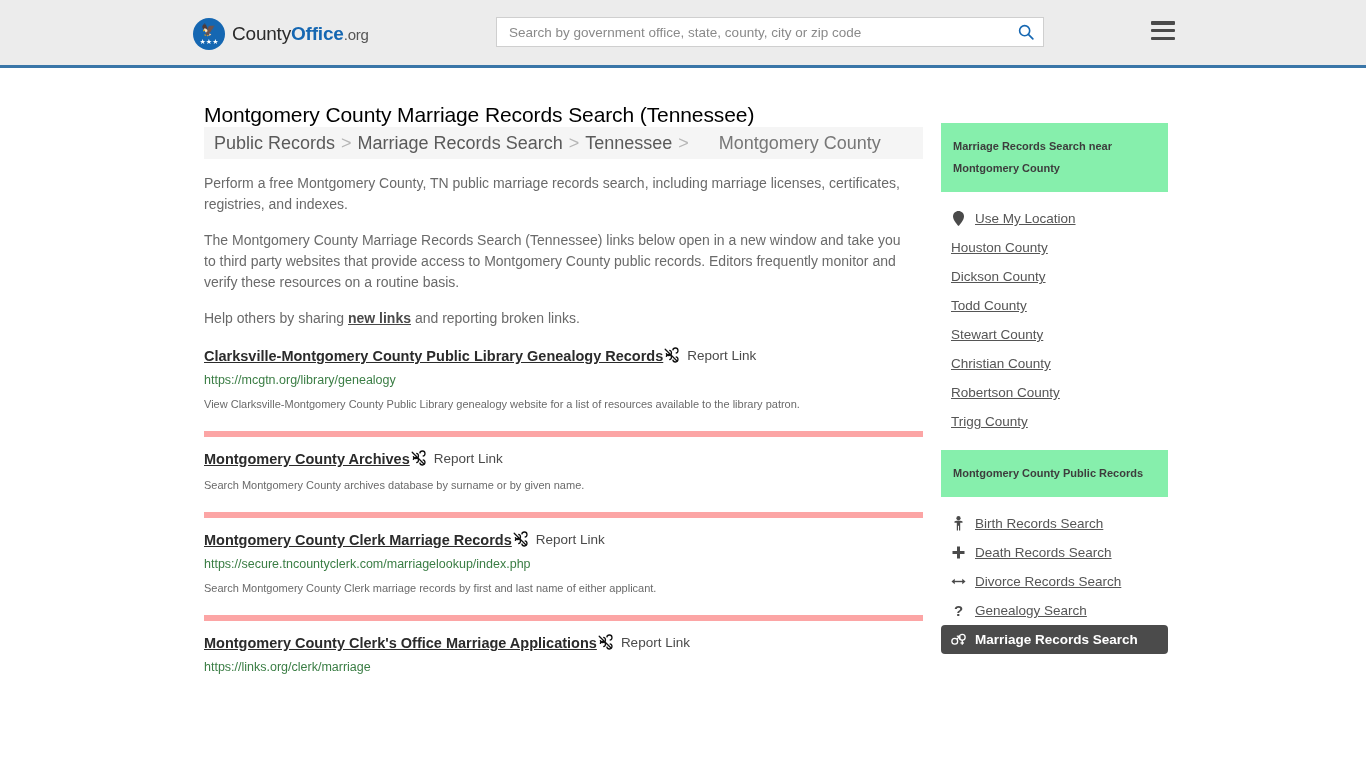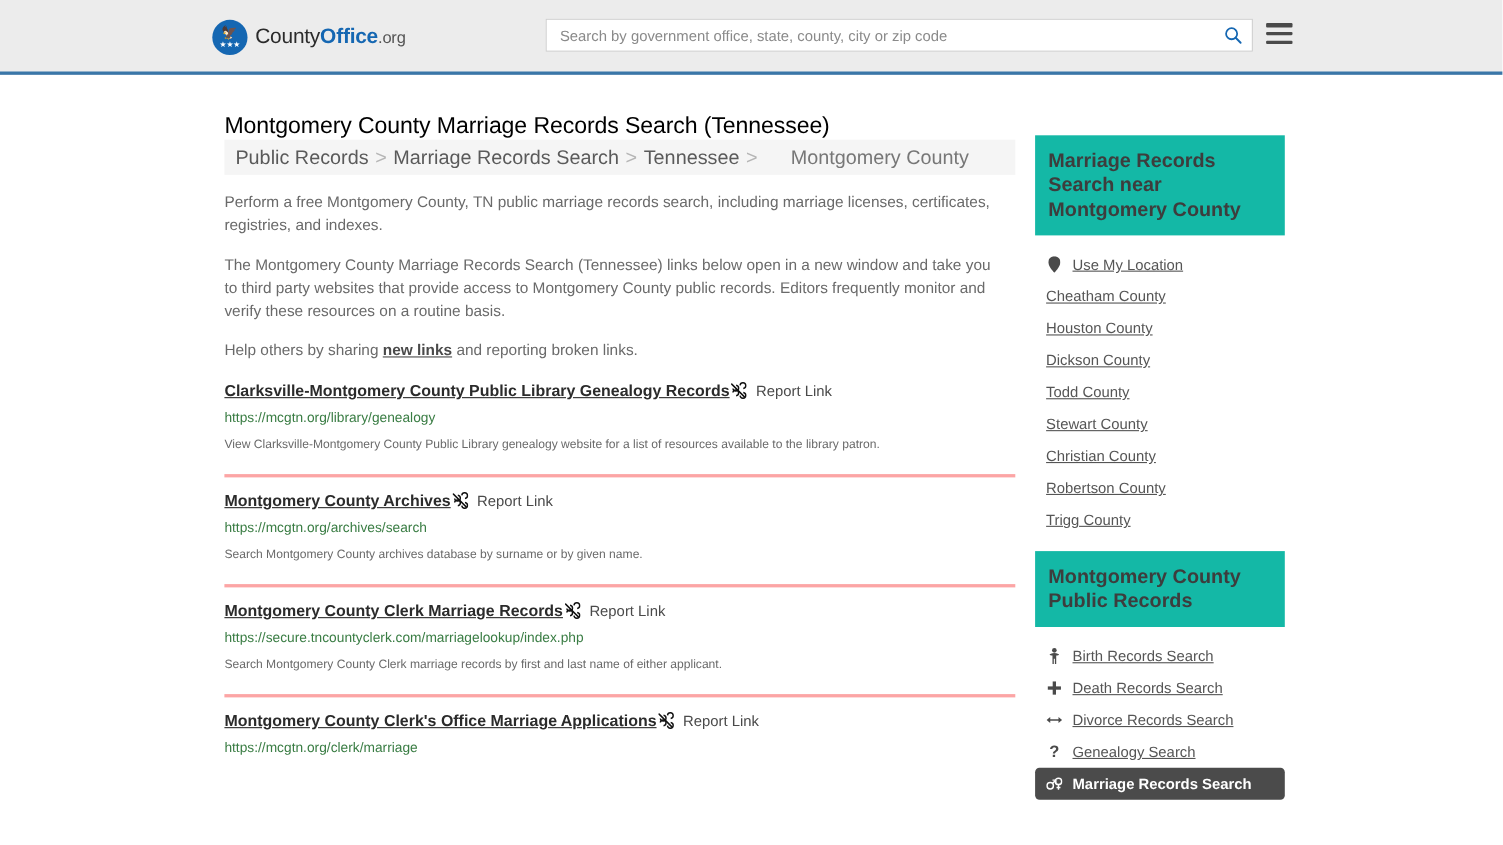--- a/index.html
+++ b/index.html
@@ -60,21 +60,21 @@
     letter-spacing: -0.2px;
     white-space: nowrap;
   }
   .logo-text .b { font-weight: bold; color: #1567b2; }
   .logo-text .org { font-size: 15px; color: #555; }
 
   .search-wrap {
     position: absolute;
     left: 496px;
     top: 17px;
-    width: 643px;
+    width: 548px;
     height: 30px;
     background: #ffffff;
     border: 1px solid #cfcfcf;
     display: flex;
     align-items: center;
     padding: 0 8px 0 10px;
   }
   .search-input {
     flex: 1 1 auto;
     border: 0;
@@ -146,21 +146,21 @@
     font-size: 14px;
     line-height: 21px;
     color: #6a6a6a;
     max-width: 700px;
   }
   .intro a { color: #4a4a4a; text-decoration: underline; font-weight: bold; }
 
   
   .results { margin-top: 11px; }
   .result {
-    border-top: 3px solid #fca5a5;
+    border-top: 6px solid #fca5a5;
     padding: 12px 0 14px 0;
   }
   .result:first-child { border-top: 0; padding-top: 2px; }
   .result-head {
     display: flex;
     align-items: flex-start;
   }
   .result-title {
     font-size: 14.5px;
     font-weight: bold;
@@ -188,23 +188,23 @@
     font-size: 11px;
     color: #6a6a6a;
     line-height: 25px;
     margin-top: 4px;
     max-width: 700px;
   }
 
   
   .side-box { margin-bottom: 14px; }
   .side-head {
-    background: #14b8a6;
+    background: #86efac;
     padding: 12px 12px 13px 12px;
-    font-size: 18px;
+    font-size: 11px;
     font-weight: bold;
     color: #3d3d3d;
     line-height: 22px;
   }
   .side-list { padding: 12px 0 0 0; }
   .side-item {
     display: flex;
     align-items: center;
     gap: 9px;
     padding: 7px 10px;
@@ -310,21 +310,20 @@
             <svg class="unlink-icon" viewBox="0 0 16 16">
               <path d="M2.2 2.2 L13.8 13.8" stroke="#111" stroke-width="1.3" stroke-linecap="round"></path>
               <path d="M6.2 3.3 A2.6 2.6 0 1 1 3.3 6.2" fill="none" stroke="#111" stroke-width="1.3"></path>
               <path d="M9.8 12.7 A2.6 2.6 0 1 0 12.7 9.8" fill="none" stroke="#111" stroke-width="1.3"></path>
               <path d="M12.7 6.2 A2.6 2.6 0 1 0 9.8 3.3" fill="none" stroke="#111" stroke-width="1.3"></path>
               <path d="M3.3 9.8 A2.6 2.6 0 1 1 6.2 12.7" fill="none" stroke="#111" stroke-width="1.3"></path>
             </svg>
             <span class="label">Report Link</span>
           </div>
         </div>
-        <div class="result-url">https://mcgtn.org/archives/search</div>
         <div class="result-desc">Search Montgomery County archives database by surname or by given name.</div>
       </div>
 
       <div class="result">
         <div class="result-head">
           <a href="#" class="result-title">Montgomery County Clerk Marriage Records</a>
           <div class="report-link">
             <svg class="unlink-icon" viewBox="0 0 16 16">
               <path d="M2.2 2.2 L13.8 13.8" stroke="#111" stroke-width="1.3" stroke-linecap="round"></path>
               <path d="M6.2 3.3 A2.6 2.6 0 1 1 3.3 6.2" fill="none" stroke="#111" stroke-width="1.3"></path>
@@ -346,44 +345,41 @@
             <svg class="unlink-icon" viewBox="0 0 16 16">
               <path d="M2.2 2.2 L13.8 13.8" stroke="#111" stroke-width="1.3" stroke-linecap="round"></path>
               <path d="M6.2 3.3 A2.6 2.6 0 1 1 3.3 6.2" fill="none" stroke="#111" stroke-width="1.3"></path>
               <path d="M9.8 12.7 A2.6 2.6 0 1 0 12.7 9.8" fill="none" stroke="#111" stroke-width="1.3"></path>
               <path d="M12.7 6.2 A2.6 2.6 0 1 0 9.8 3.3" fill="none" stroke="#111" stroke-width="1.3"></path>
               <path d="M3.3 9.8 A2.6 2.6 0 1 1 6.2 12.7" fill="none" stroke="#111" stroke-width="1.3"></path>
             </svg>
             <span class="label">Report Link</span>
           </div>
         </div>
-        <div class="result-url">https://mcgtn.org/clerk/marriage</div>
+        <div class="result-url">https://links.org/clerk/marriage</div>
       </div>
 
     </div>
   </div>
 
   <aside class="side-col">
 
     <div class="side-box">
       <div class="side-head">Marriage Records Search near Montgomery County</div>
       <div class="side-list">
 
         <div class="side-item">
           <span class="ico">
             <svg width="11" height="15" viewBox="0 0 11 15">
                 <path d="M5.5 0C2.5 0 0 2.4 0 5.4c0 3.9 5.5 9.6 5.5 9.6S11 9.3 11 5.4C11 2.4 8.5 0 5.5 0z" fill="#4a4a4a"></path>
               </svg>
           </span>
           <span class="txt">Use My Location</span>
         </div>
 
-        <div class="side-item no-icon">
-          <span class="txt">Cheatham County</span>
-        </div>
         <div class="side-item no-icon">
           <span class="txt">Houston County</span>
         </div>
         <div class="side-item no-icon">
           <span class="txt">Dickson County</span>
         </div>
         <div class="side-item no-icon">
           <span class="txt">Todd County</span>
         </div>
         <div class="side-item no-icon">

